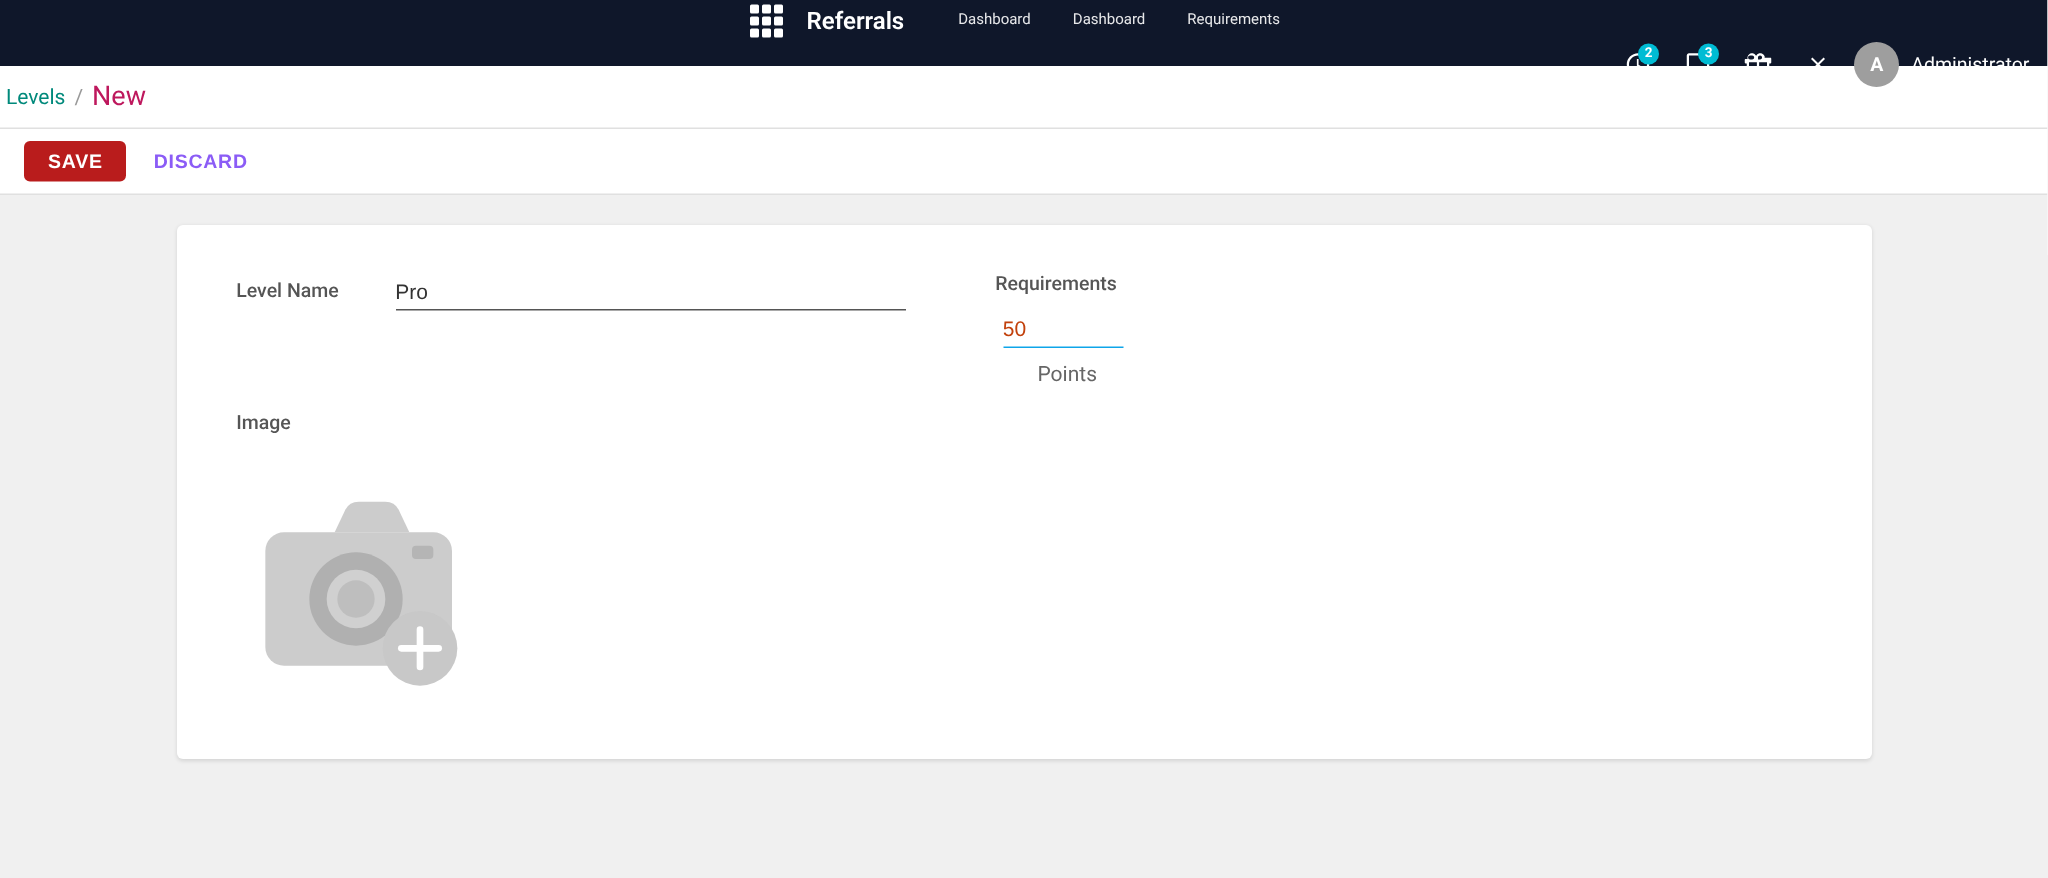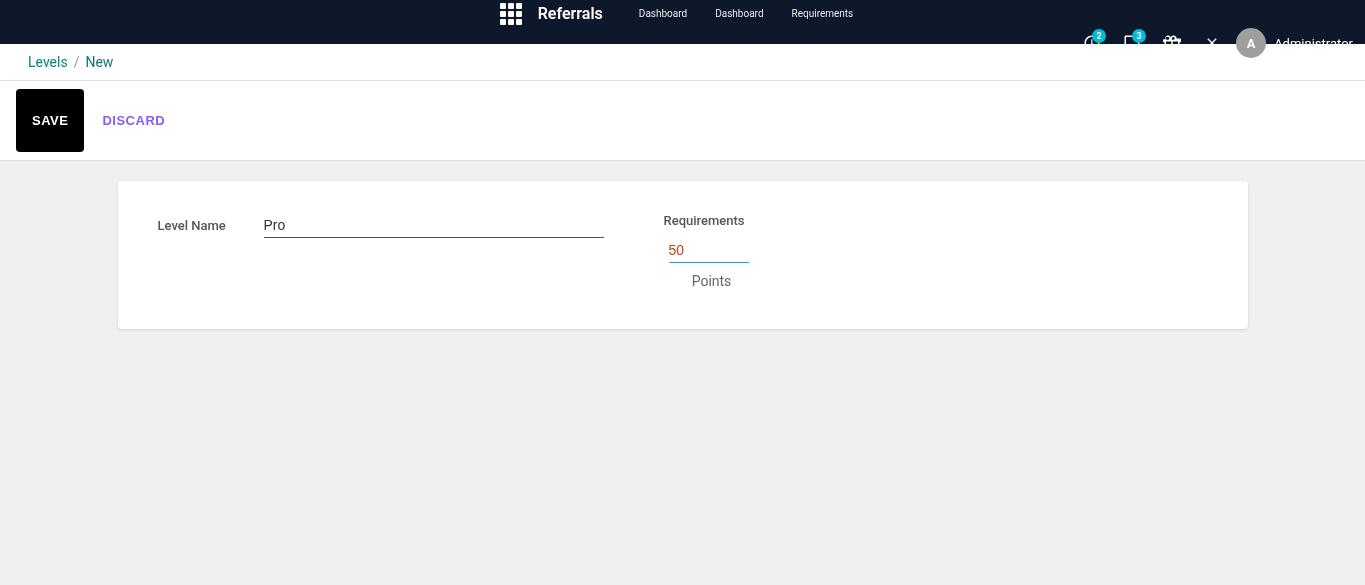--- a/index.html
+++ b/index.html
@@ -95,54 +95,54 @@
     }
     .admin-label {
       color: white;
       font-size: 13px;
       cursor: pointer;
     }
 
     
     .breadcrumb-bar {
       background: white;
-      padding: 10px 28px;
+      padding: 10px 4px;
       display: flex;
       align-items: center;
       gap: 6px;
       border-bottom: 1px solid #e0e0e0;
     }
     .breadcrumb-link {
       color: #00897B;
       cursor: pointer;
       font-size: 14px;
     }
     .breadcrumb-sep {
       color: #999;
       font-size: 14px;
     }
     .breadcrumb-current {
-      color: #0f766e;
-      font-size: 14px;
+      color: #be185d;
+      font-size: 18px;
     }
 
     
     .toolbar {
       background: white;
       padding: 8px 16px;
       display: flex;
       align-items: center;
       gap: 8px;
       border-bottom: 1px solid #e0e0e0;
     }
     .btn-save {
-      background: #000000;
+      background: #b91c1c;
       color: white;
       border: none;
-      padding: 24px 16px;
+      padding: 6px 16px;
       border-radius: 4px;
       font-size: 13px;
       font-weight: 600;
       cursor: pointer;
       letter-spacing: 0.5px;
     }
     .btn-discard {
       background: none;
       color: #8b5cf6;
       border: none;
@@ -320,15 +320,42 @@
         <input class="field-input" type="text" value="Pro" style="">
       </div>
 
       <div class="requirements-group">
         <label class="field-label">Requirements</label>
         <input class="req-input" type="text" value="50" style="">
         <span class="field-suffix">Points</span>
       </div>
     </div>
 
+    <div class="image-section">
+      <label class="image-label">Image</label>
+      <div class="image-upload-area">
+        <div class="camera-icon-container">
+
+          <svg class="camera-svg" viewBox="0 0 200 180" xmlns="http://www.w3.org/2000/svg">
+
+            <rect x="20" y="55" width="140" height="100" rx="14" ry="14" fill="#CCCCCC"></rect>
+
+            <path d="M72 55 L80 38 Q83 32 90 32 L110 32 Q117 32 120 38 L128 55 Z" fill="#CCCCCC"></path>
+
+            <circle cx="88" cy="105" r="35" fill="#B0B0B0"></circle>
+
+            <circle cx="88" cy="105" r="22" fill="#D0D0D0"></circle>
+
+            <circle cx="88" cy="105" r="14" fill="#BEBEBE"></circle>
+
+            <rect x="130" y="65" width="16" height="10" rx="3" fill="#B5B5B5"></rect>
+
+            <circle cx="136" cy="142" r="28" fill="#C8C8C8"></circle>
+
+            <line x1="136" y1="128" x2="136" y2="156" stroke="white" stroke-width="5" stroke-linecap="round"></line>
+            <line x1="122" y1="142" x2="150" y2="142" stroke="white" stroke-width="5" stroke-linecap="round"></line>
+          </svg>
+        </div>
+      </div>
+    </div>
 
   </div>
 </div>
 
 </body></html>

